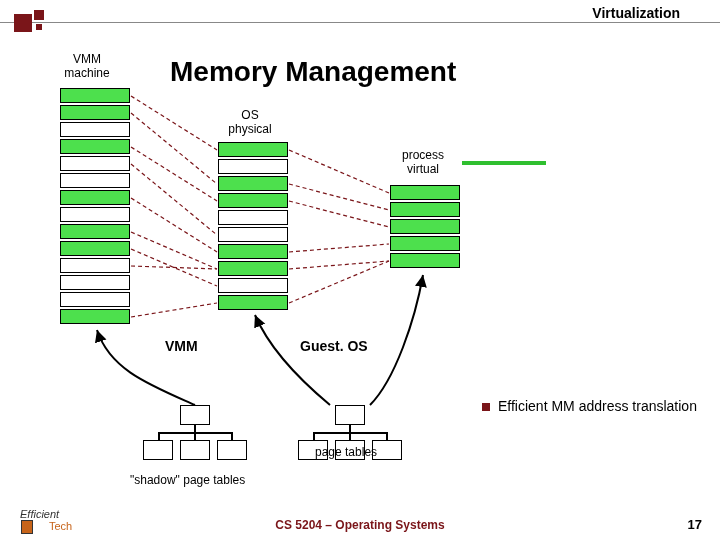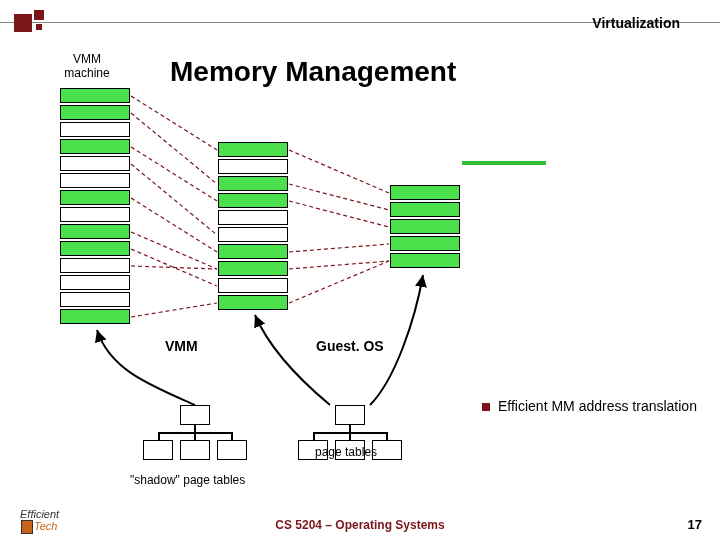--- a/index.html
+++ b/index.html
@@ -33,21 +33,21 @@
   .hdr-sq {
     position: absolute;
     background: #7a1519;
   }
   .hdr-sq.big  { width: 18px; height: 18px; left: 0;  top: 10px; }
   .hdr-sq.mid  { width: 10px; height: 10px; left: 20px; top: 6px; }
   .hdr-sq.sm   { width: 6px;  height: 6px;  left: 22px; top: 20px; }
   .hdr-title {
     position: absolute;
     right: 40px;
-    top: 15px;
+    top: 5px;
     font-size: 14px;
     font-weight: bold;
   }
   .title {
     position: absolute;
     left: 170px;
     top: 56px;
     font-size: 28px;
     font-weight: bold;
   }
@@ -67,21 +67,21 @@
     font-size: 13px;
     font-weight: bold;
     margin-left: 44px;
   }
   .footer-logo {
     position: absolute;
     left: 20px; bottom: 6px;
     font-size: 11px;
   }
   .footer-logo .v  { font-style: italic; color: #333; }
-  .footer-logo .t  { font-style: italic; color: #c7641a; }
+  .footer-logo .t  { color: #c7641a; padding-left: 15px; }
   .footer-logo .shield {
     display: inline-block;
     width: 10px; height: 12px;
     background: #c7641a;
     margin: 0 1px;
     vertical-align: middle;
     border: 1px solid #333;
   }
 
   
@@ -173,20 +173,24 @@
     <div class="hdr-sq big"></div>
     <div class="hdr-sq mid"></div>
     <div class="hdr-sq sm"></div>
   </div>
   <div class="hdr-title">Virtualization</div>
 
   <div class="title">Memory Management</div>
 
   <div class="cap" style="left:52px; top:52px; width:70px; white-space:pre-line;">VMM
 machine</div>
+  <div class="cap" style="left:215px; top:108px; width:70px; white-space:pre-line;">OS
+physical</div>
+  <div class="cap" style="left:388px; top:148px; width:70px; white-space:pre-line;">process
+virtual</div>
 
   <div class="col" id="col-vmm" style="left:60px;  top:88px;">
       <div class="cell g"></div>
       <div class="cell g"></div>
       <div class="cell w"></div>
       <div class="cell g"></div>
       <div class="cell w"></div>
       <div class="cell w"></div>
       <div class="cell g"></div>
       <div class="cell w"></div>
@@ -211,21 +215,21 @@
     </div>
   <div class="col" id="col-proc" style="left:390px; top:185px;">
       <div class="cell g"></div>
       <div class="cell g"></div>
       <div class="cell g"></div>
       <div class="cell g"></div>
       <div class="cell g"></div>
     </div>
 
   <div class="rowlbl" style="left:165px; top:338px;">VMM</div>
-  <div class="rowlbl" style="left:316px; top:338px;">Guest. OS</div>
+  <div class="rowlbl" style="left:300px; top:338px;">Guest. OS</div>
 
   <svg class="overlay">
     <defs>
       <marker id="arr" markerWidth="8" markerHeight="8" refX="6" refY="3" orient="auto">
         <path d="M0,0 L6,3 L0,6 Z" fill="#000"></path>
       </marker>
     </defs>
 
     <line x1="462" y1="163" x2="546" y2="163" stroke="#2fbf2f" stroke-width="4"></line>
 

